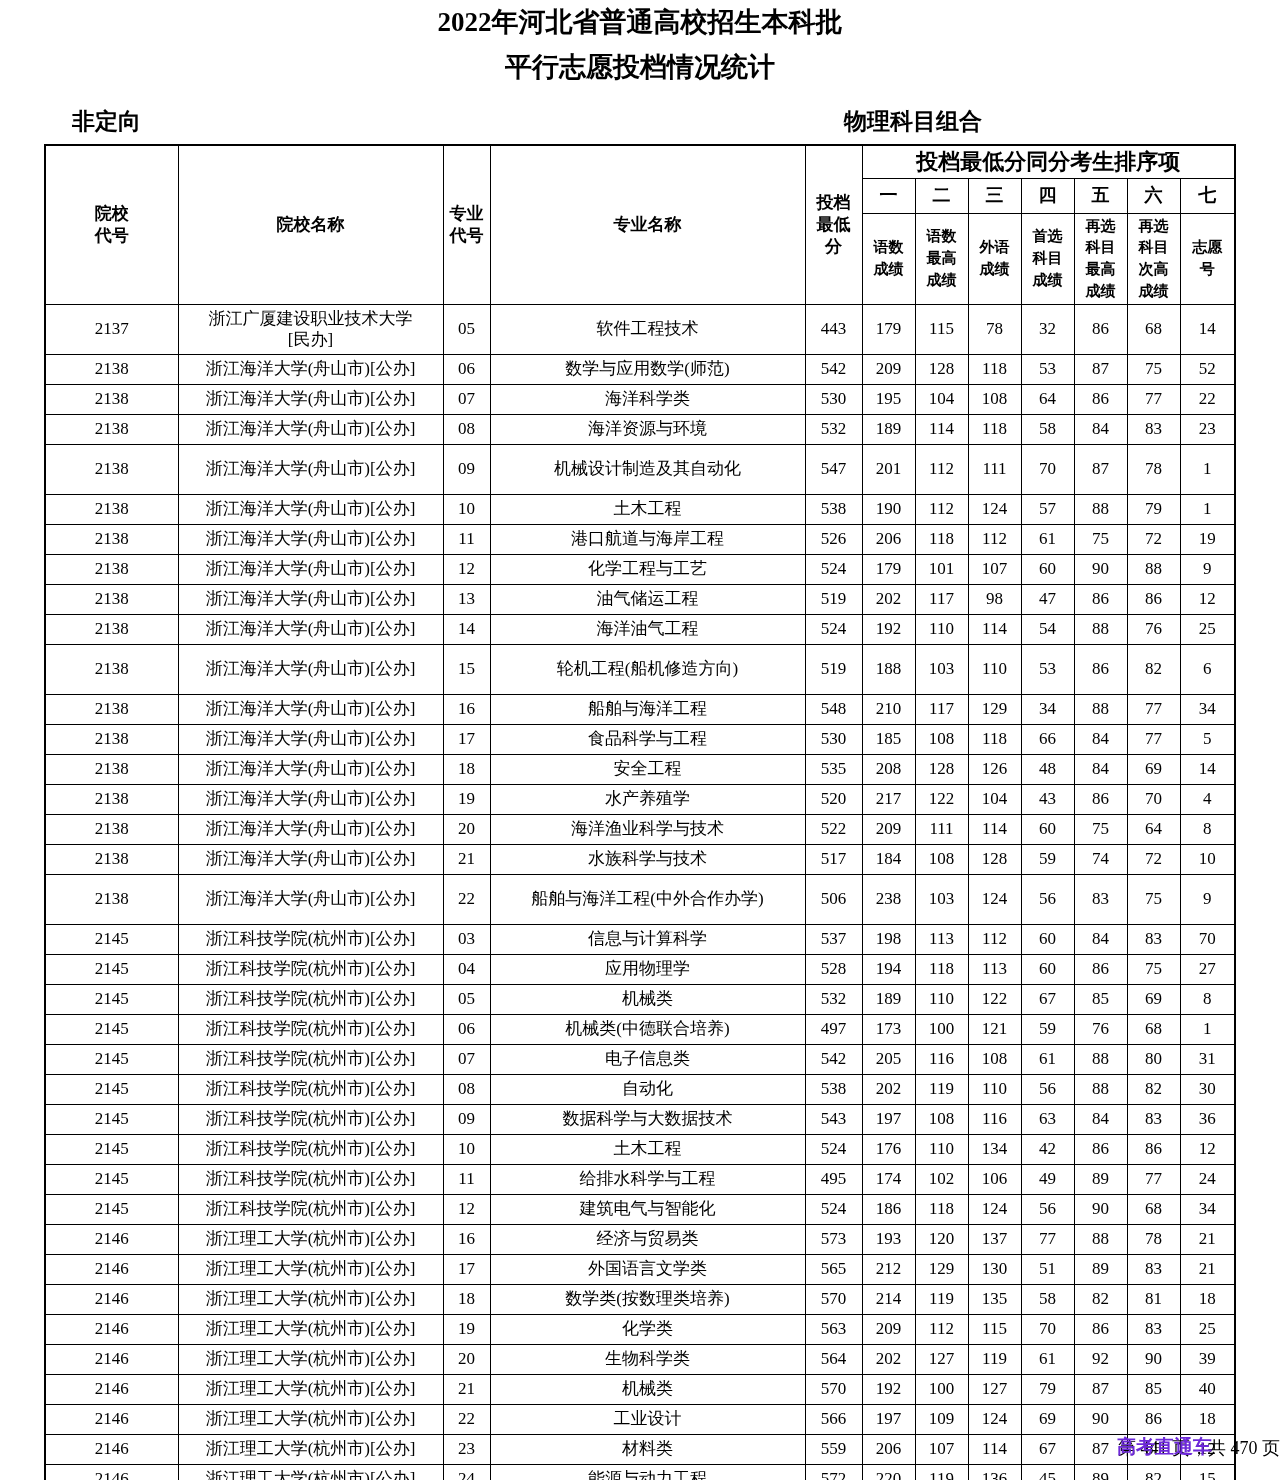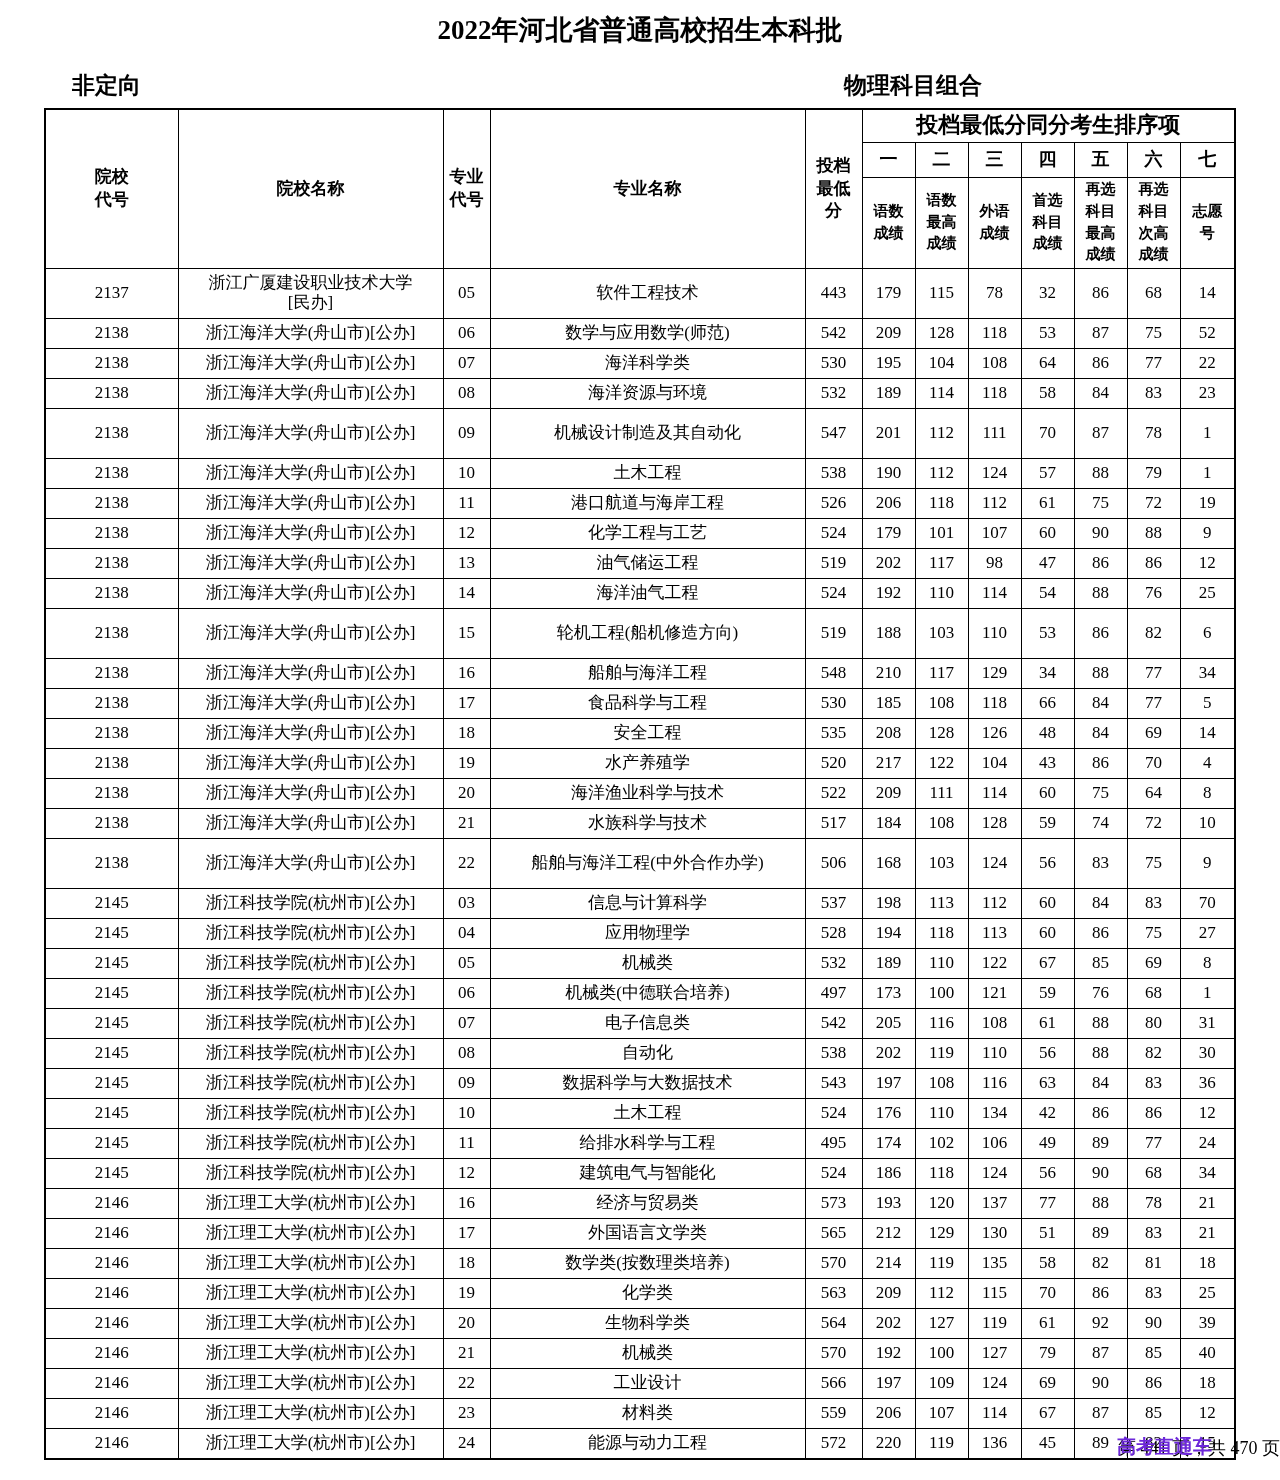--- a/index.html
+++ b/index.html
@@ -6,21 +6,21 @@
   body {
     width: 1280px;
     height: 1480px;
     background: #ffffff;
     color: #000000;
     font-family: "Liberation Serif", "DejaVu Serif", serif;
     position: relative;
     overflow: hidden;
   }
   .titles {
-    padding-top: 8px;
+    padding-top: 0;
     text-align: center;
     font-weight: bold;
     font-size: 27px;
     line-height: 1.65;
   }
   .labels {
     position: relative;
     height: 38px;
     margin-top: 15px;
     font-weight: bold;
@@ -65,20 +65,21 @@
     color: #6d28d9;
     font-size: 19px;
     font-weight: bold;
   }
 </style>
 </head>
 <body>
 
 <div class="titles">
   <div>2022年河北省普通高校招生本科批</div>
+  <div>平行志愿投档情况统计</div>
 </div>
 
 <div class="labels">
   <span class="left">非定向</span>
   <span class="right">物理科目组合</span>
 </div>
 
 <table>
   <colgroup>
     <col style="width:133px">
@@ -378,21 +379,21 @@
         <td>74</td>
         <td>72</td>
         <td>10</td>
       </tr>
       <tr class="tall">
         <td>2138</td>
         <td>浙江海洋大学(舟山市)[公办]</td>
         <td>22</td>
         <td>船舶与海洋工程(中外合作办学)</td>
         <td>506</td>
-        <td>168</td>
+        <td>238</td>
         <td>103</td>
         <td>124</td>
         <td>56</td>
         <td>83</td>
         <td>75</td>
         <td>9</td>
       </tr>
       <tr>
         <td>2145</td>
         <td>浙江科技学院(杭州市)[公办]</td>

